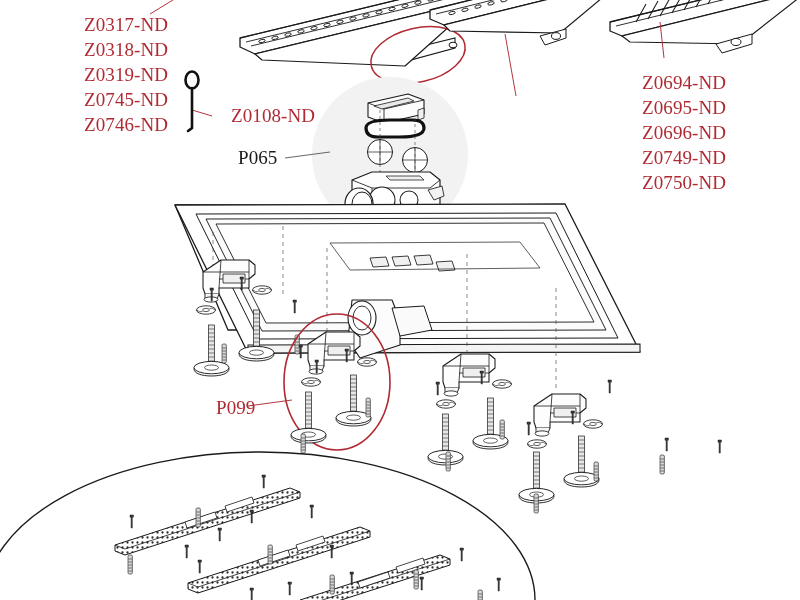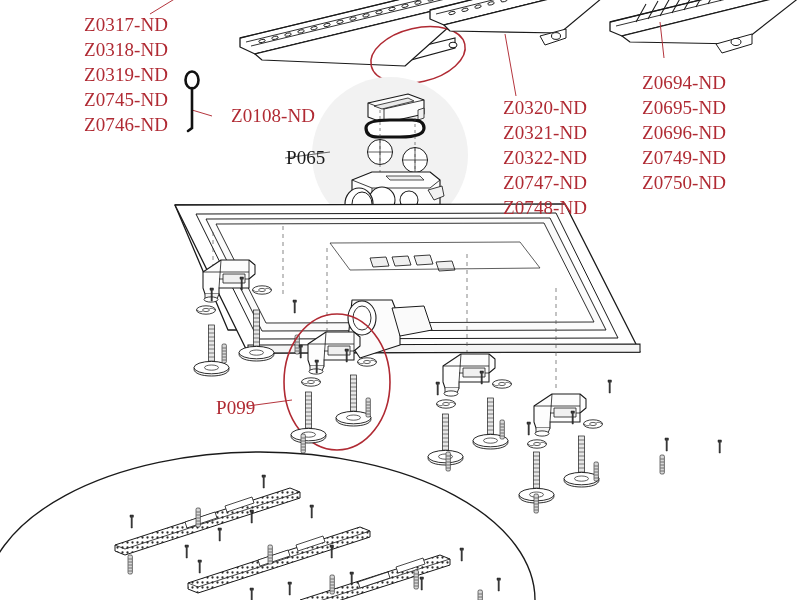--- a/index.html
+++ b/index.html
@@ -370,29 +370,22 @@
   <div class="label-group" style="left:84px; top:12px;">
     <span class="lbl lbl-red">Z0317-ND</span>
     <span class="lbl lbl-red">Z0318-ND</span>
     <span class="lbl lbl-red">Z0319-ND</span>
     <span class="lbl lbl-red">Z0745-ND</span>
     <span class="lbl lbl-red">Z0746-ND</span>
   </div>
 
   <div class="lbl lbl-red" style="left:231px; top:103px;">Z0108-ND</div>
 
-  <div class="lbl lbl-black" style="left:238px; top:145px;margin-left:48px;">P065</div>
-
-  <div class="label-group" style="left:503px; top:95px;">
-    <span class="lbl lbl-red">Z0320-ND</span>
-    <span class="lbl lbl-red">Z0321-ND</span>
-    <span class="lbl lbl-red">Z0322-ND</span>
-    <span class="lbl lbl-red">Z0747-ND</span>
-    <span class="lbl lbl-red">Z0748-ND</span>
-  </div>
+  <div class="lbl lbl-black" style="left:238px; top:145px;">P065</div>
+
 
   <div class="label-group" style="left:629px; top:70px;margin-left:13px;">
     <span class="lbl lbl-red">Z0694-ND</span>
     <span class="lbl lbl-red">Z0695-ND</span>
     <span class="lbl lbl-red">Z0696-ND</span>
     <span class="lbl lbl-red">Z0749-ND</span>
     <span class="lbl lbl-red">Z0750-ND</span>
   </div>
 
   <div class="lbl lbl-red" style="left:216px; top:395px;">P099</div>

